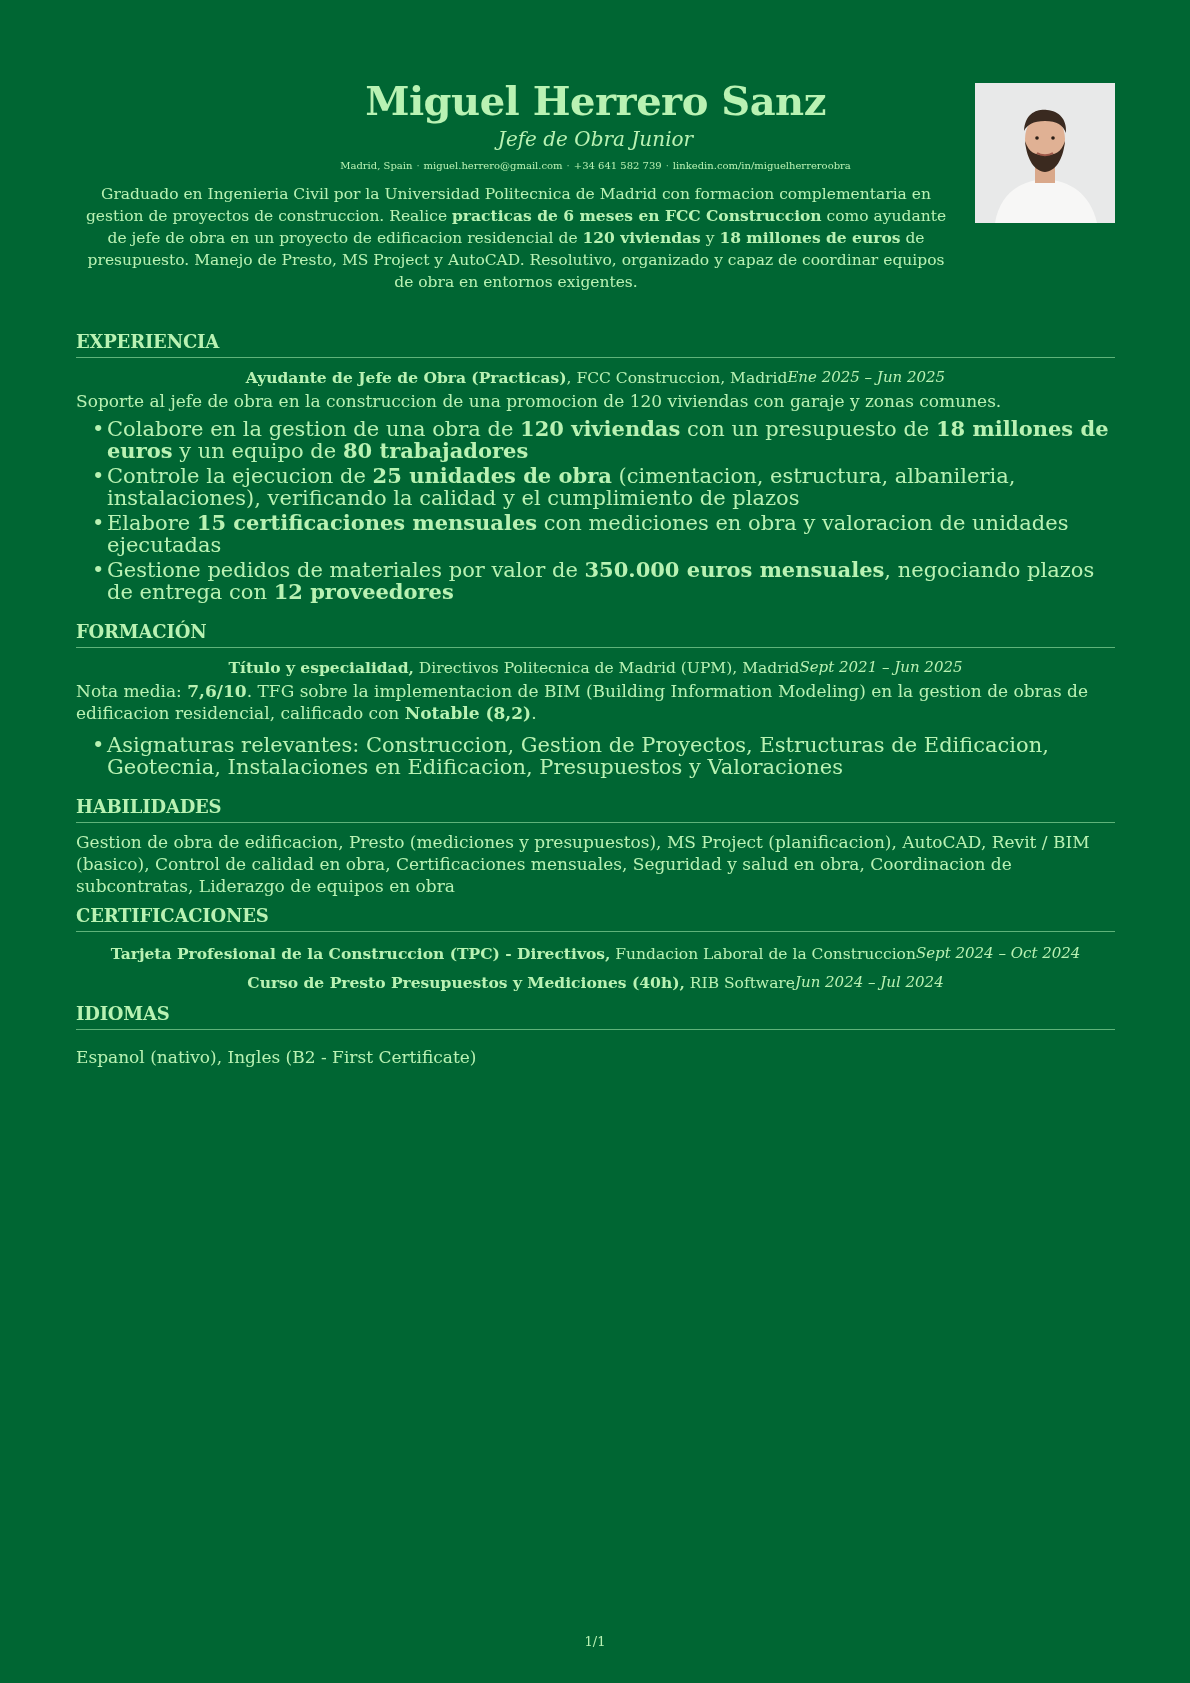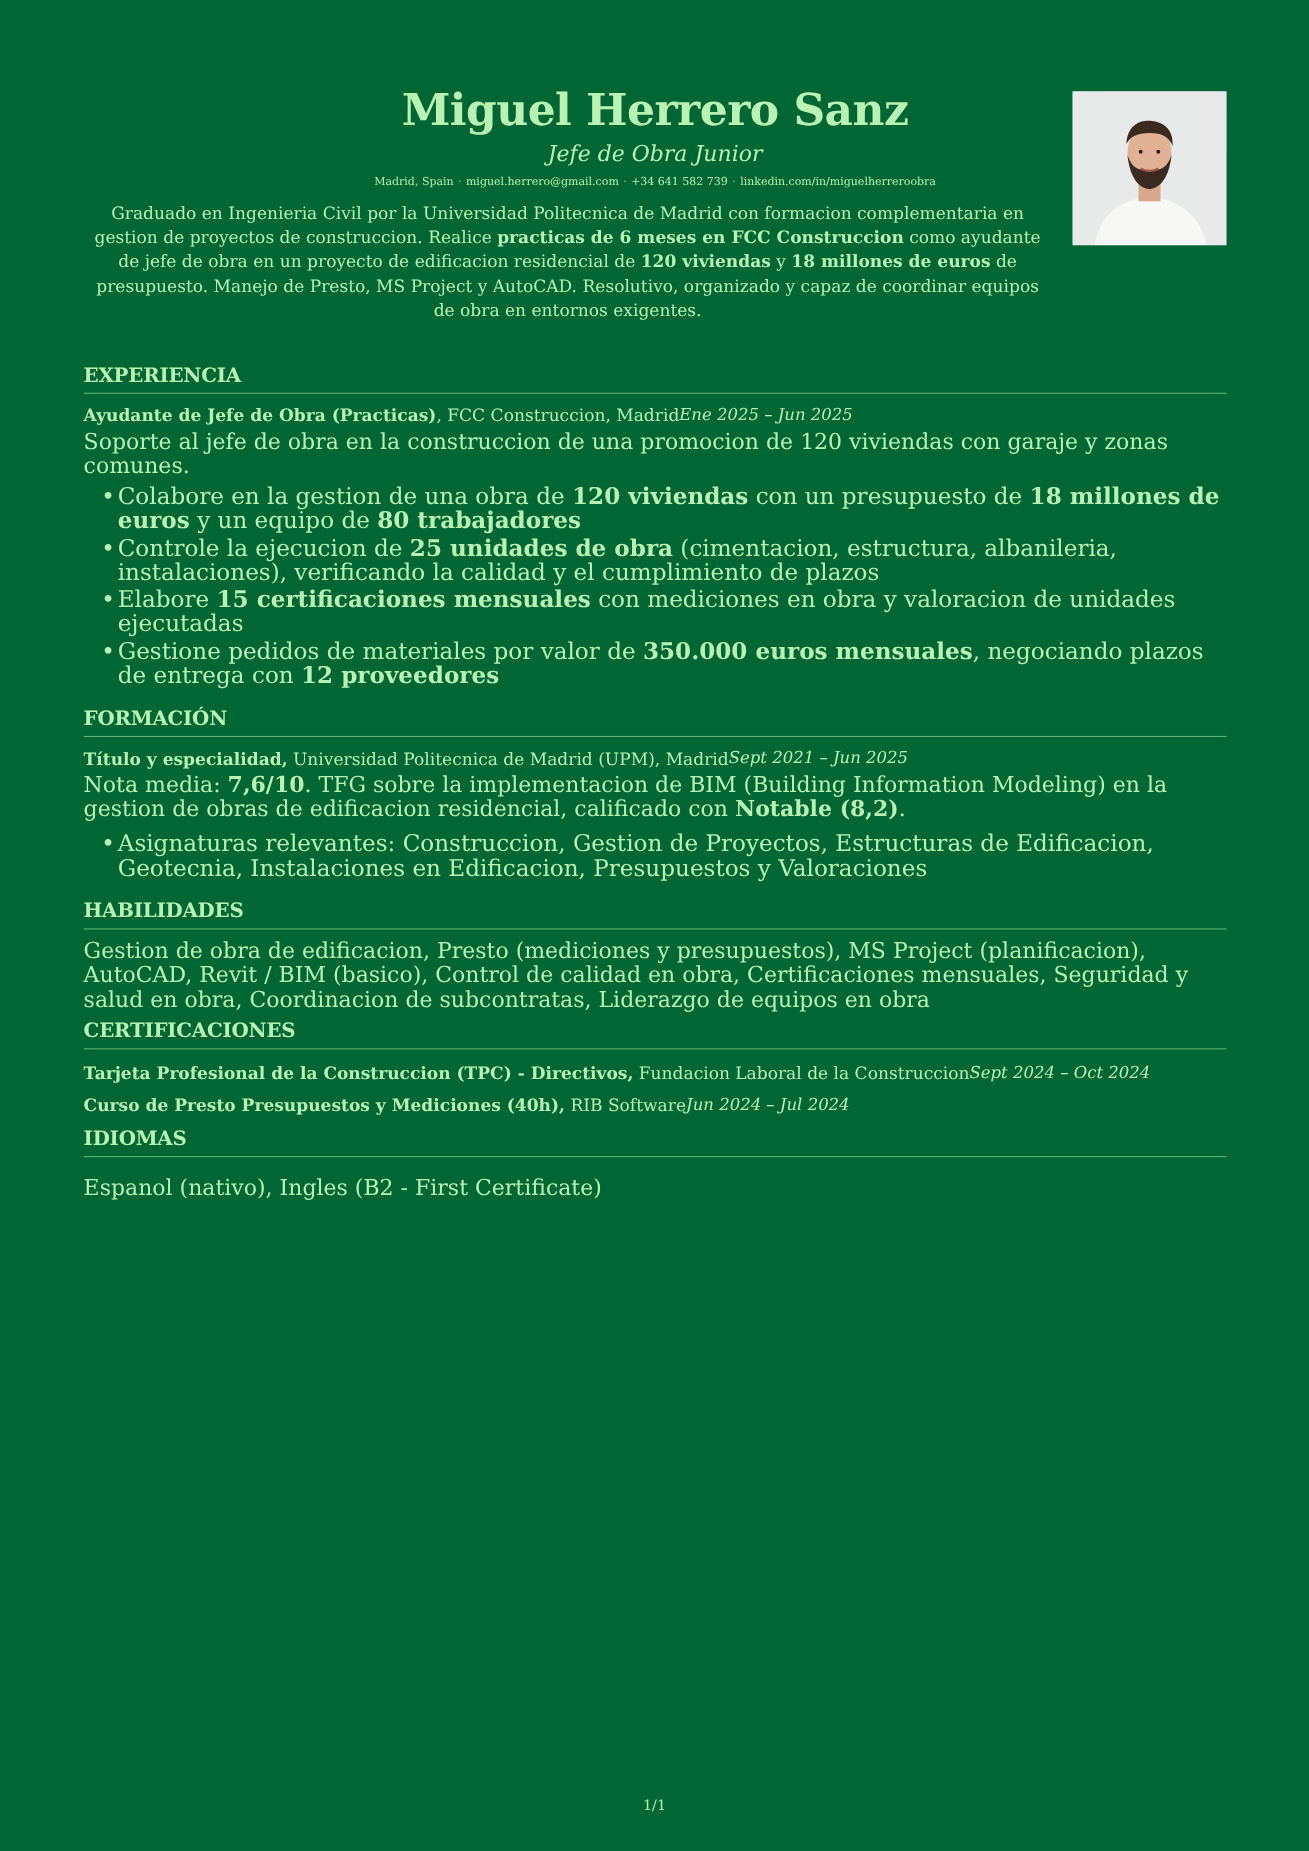--- a/index.html
+++ b/index.html
@@ -29,23 +29,23 @@
     overflow: hidden;
   }
   .photo svg { display: block; }
   b { font-weight: bold; }
   .section { margin-top: 18px; }
   .section-title {
     font-weight: bold; font-size: 18px; line-height: 22px;
     text-transform: uppercase; letter-spacing: -0.2px;
   }
   .rule { height: 1px; background: #5fb37a; margin-top: 4px; margin-bottom: 8px; }
-  .entry-head { display: flex; justify-content: flex-start; font-size: 15.5px; line-height: 23px; }
+  .entry-head { display: flex; justify-content: center; font-size: 15.5px; line-height: 23px; }
   .entry-head .date { font-style: italic; font-size: 15px; white-space: nowrap; }
-  .desc { font-size: 20px; line-height: 22px; }
+  .desc { font-size: 17px; line-height: 22px; }
   ul { margin: 6px 0 0 0; padding-left: 31px; list-style: none; }
   li { font-size: 21px; line-height: 22px; position: relative; margin-bottom: 3px; }
   li::before { content: "•"; position: absolute; left: -15px; }
   .pagenum { position: absolute; left: 0; width: 1190px; top: 1634px; text-align: center; font-size: 13px; }
 </style>
 </head>
 <body>
 
 <div class="page">
 
@@ -88,21 +88,21 @@
         <li><span>Gestione pedidos de materiales por valor de </span><b>350.000 euros mensuales</b><span>, negociando plazos de entrega con </span><b>12 proveedores</b></li>
       </ul>
     </div>
   </div>
 
   <div class="section">
     <div class="section-title">FORMACIÓN</div>
     <div class="rule"></div>
     <div class="entry">
       <div class="entry-head">
-        <span><b>Título y especialidad,</b><span> Universidad Politecnica de Madrid (UPM), Madrid</span></span>
+        <span><b>Título y especialidad,</b><span> Directivos Politecnica de Madrid (UPM), Madrid</span></span>
         <span class="date">Sept 2021 – Jun 2025</span>
       </div>
       <div class="desc"><span>Nota media: </span><b>7,6/10</b><span>. TFG sobre la implementacion de BIM (Building Information Modeling) en la gestion de obras de edificacion residencial, calificado con </span><b>Notable (8,2)</b><span>.</span></div>
       <ul style="margin-top:10px">
         <li>Asignaturas relevantes: Construccion, Gestion de Proyectos, Estructuras de Edificacion, Geotecnia, Instalaciones en Edificacion, Presupuestos y Valoraciones</li>
       </ul>
     </div>
   </div>
 
   <div class="section">

